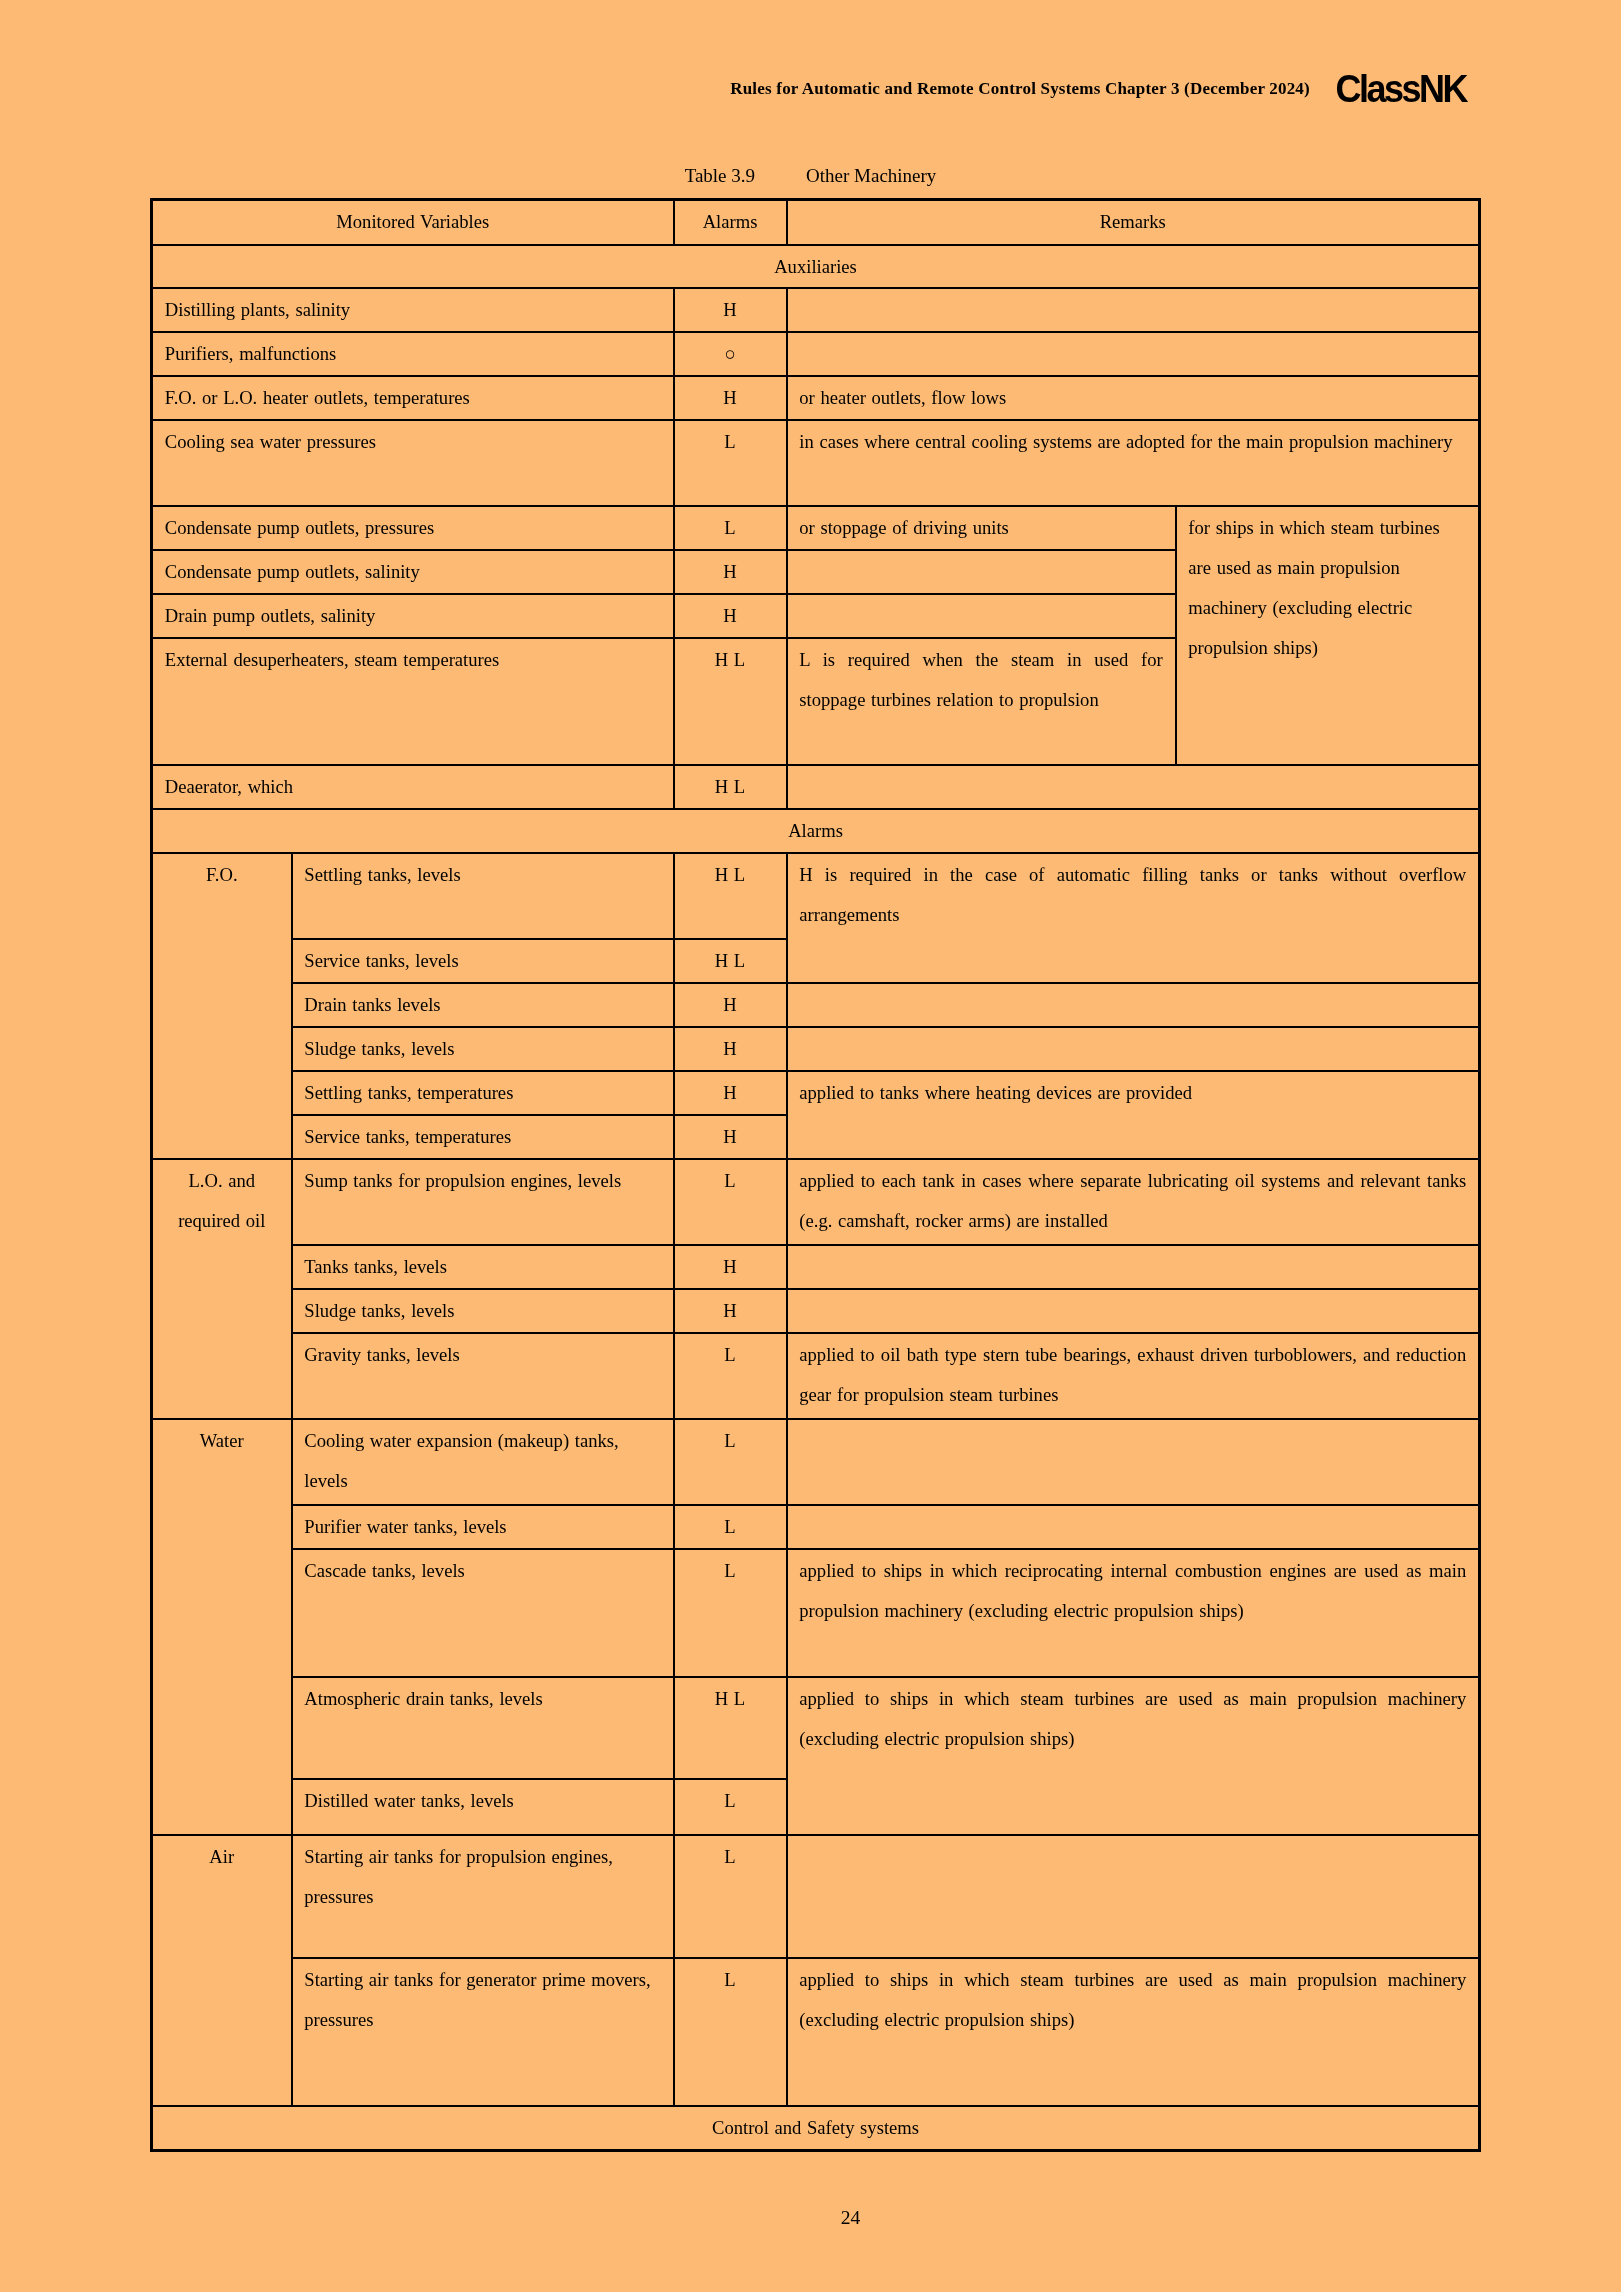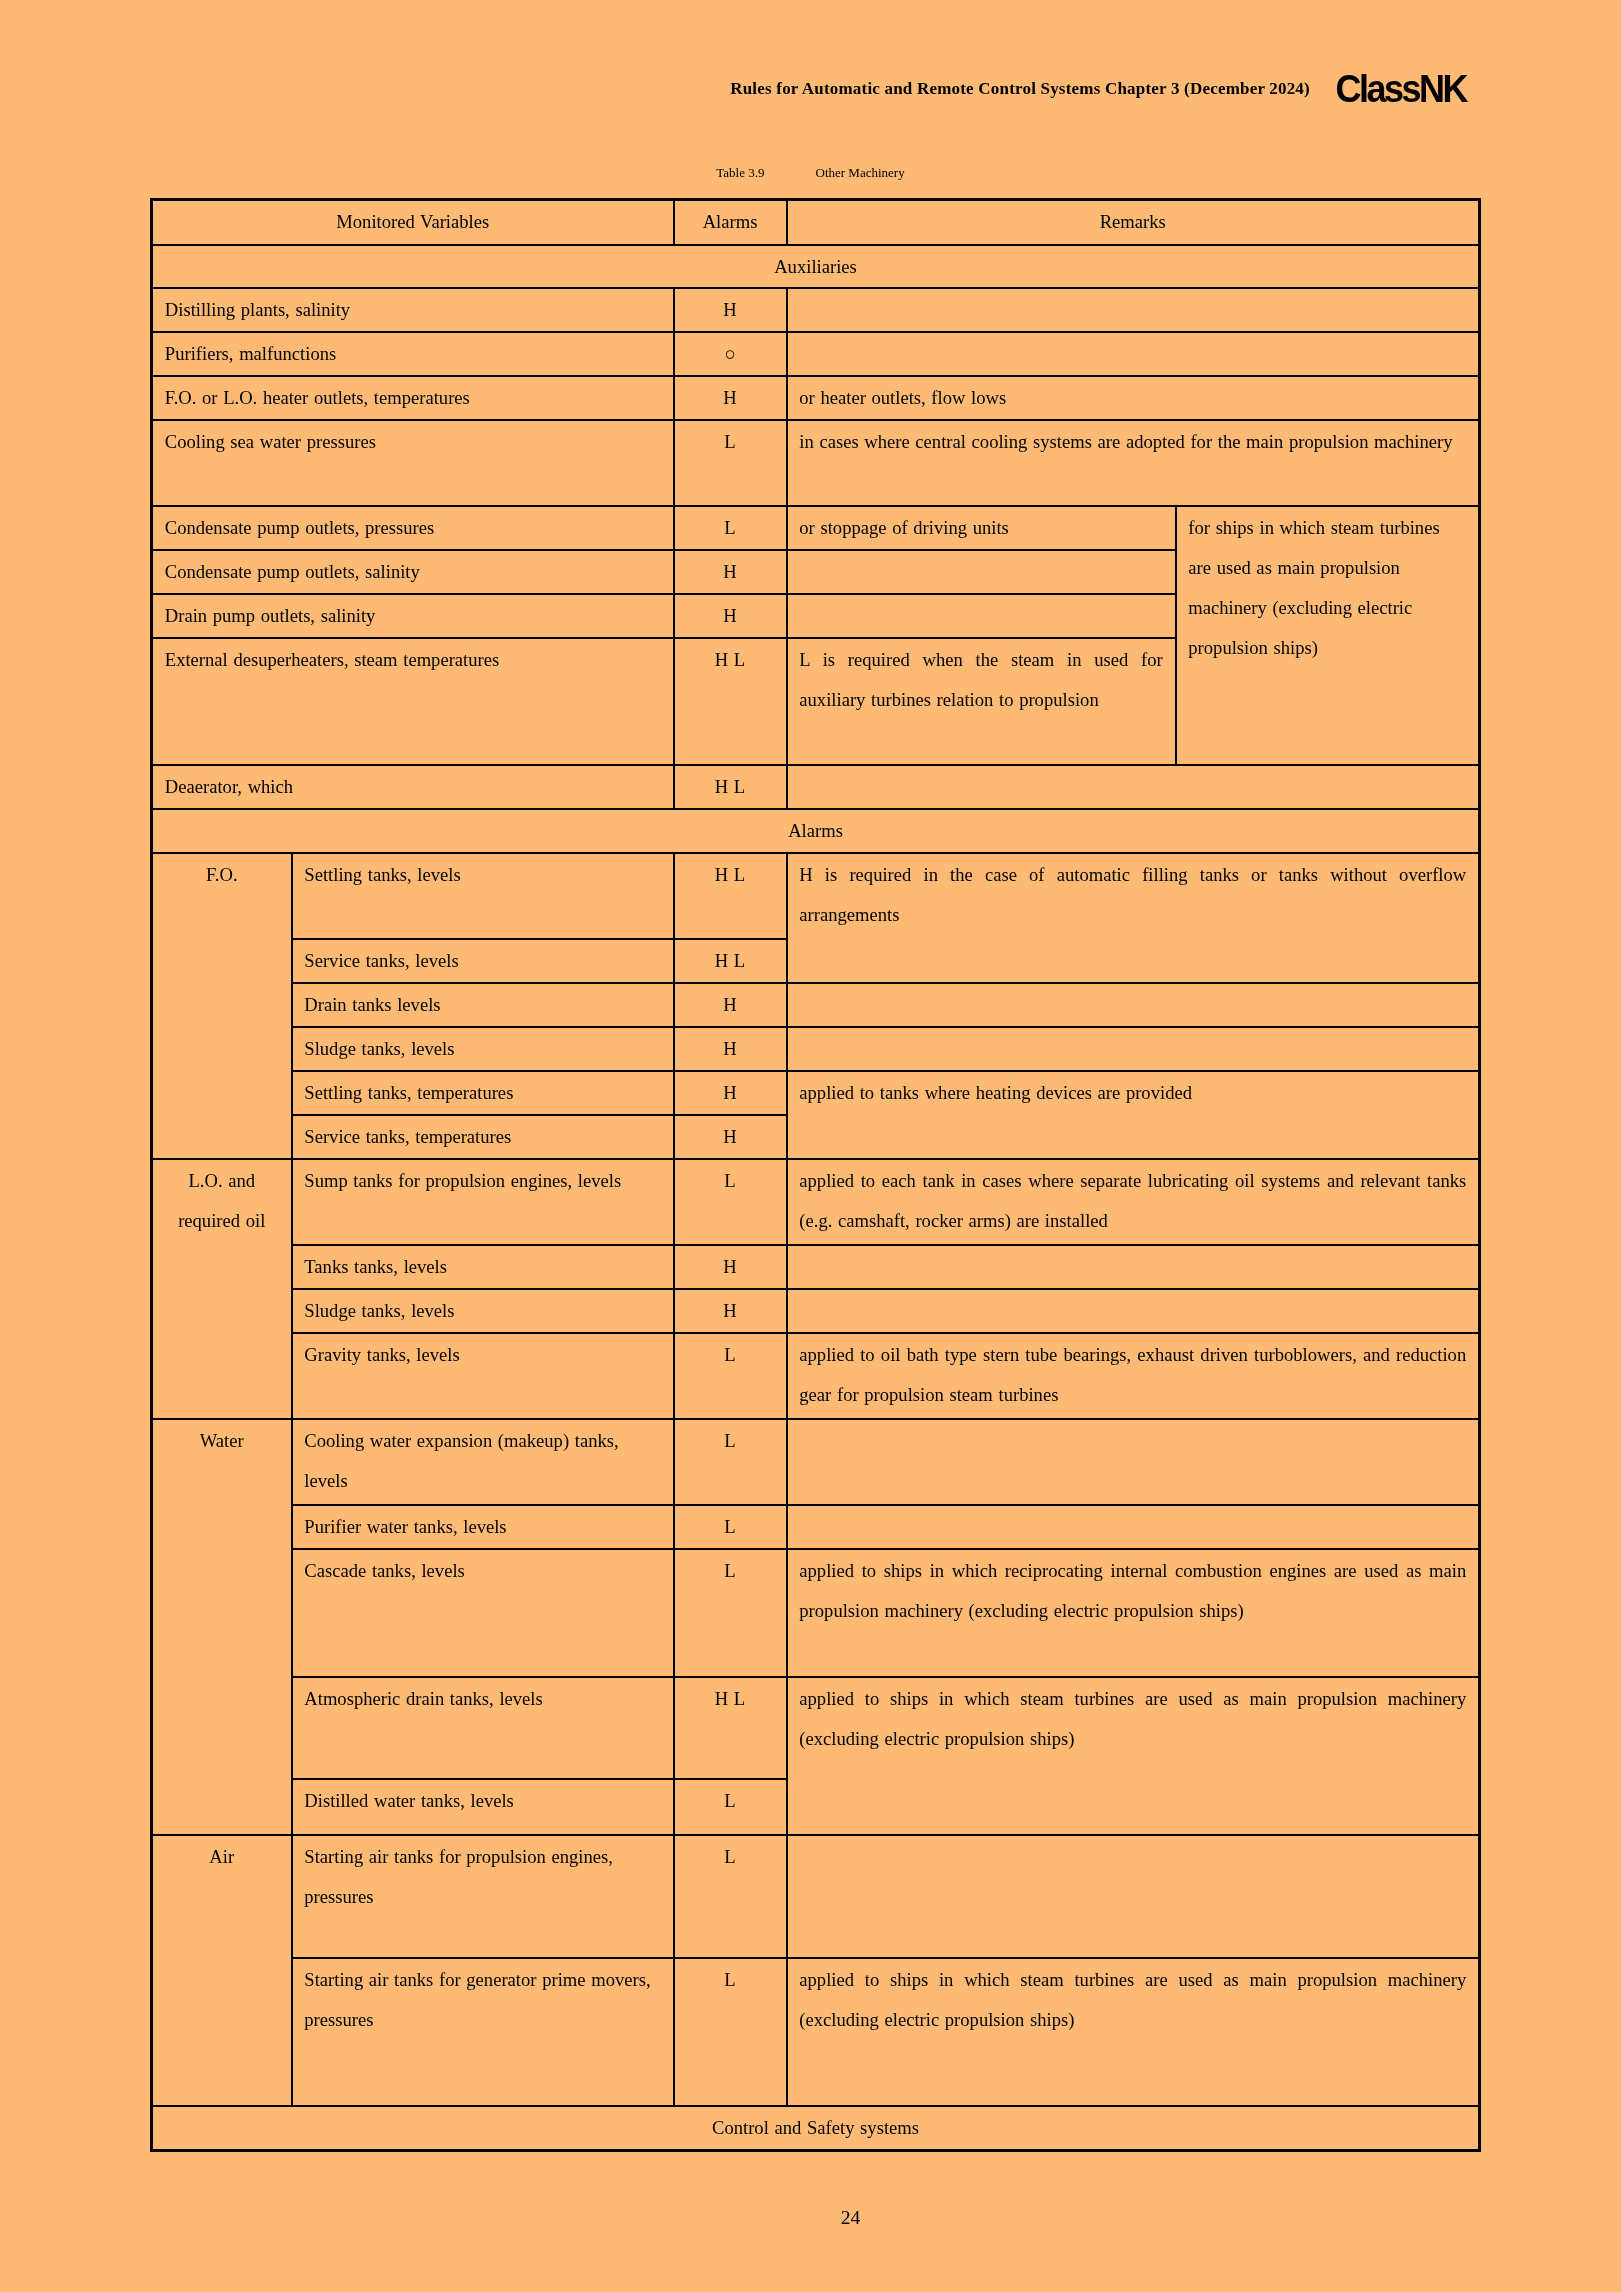--- a/index.html
+++ b/index.html
@@ -11,21 +11,21 @@
     position:absolute; top:71px; right:155px;
     display:flex; align-items:center; gap:25.5px;
   }
   .doc-header .hdr-title { font-size:17px; font-weight:bold; letter-spacing:0.2px; }
   .brand-logo {
     font-family:"Liberation Sans", sans-serif; font-weight:900; font-size:36px;
     letter-spacing:-2.5px; transform:scaleY(1.08); line-height:1;
   }
   .table-title {
     position:absolute; top:165px; left:0; width:100%;
-    text-align:center; font-size:13px;
+    text-align:center; font-size:19px;
   }
   .table-title .caption { margin-left:51px; }
 
   table.rules {
     position:absolute; top:198px; left:150px;
     width:1328px; table-layout:fixed; border-collapse:collapse;
     border:3.9px solid #000;
   }
   table.rules td {
     border:2.9px solid #000; font-size:18.6px; line-height:2.15;
@@ -121,21 +121,21 @@
 
     <tr class="h44">
       <td colspan="2">Drain pump outlets, salinity</td>
       <td class="alarm">H</td>
       <td class="rmk"></td>
     </tr>
 
     <tr class="h130">
       <td colspan="2">External desuperheaters, steam temperatures</td>
       <td class="alarm">H L</td>
-      <td class="rmk">L is required when the steam in used for auxiliary turbines relation to propulsion</td>
+      <td class="rmk">L is required when the steam in used for stoppage turbines relation to propulsion</td>
     </tr>
 
     <tr class="h45">
       <td colspan="2">Deaerator, which</td>
       <td class="alarm">H L</td>
       <td class="rmk" colspan="2"></td>
     </tr>
 
     <tr class="h44">
       <td class="sec" colspan="5">Alarms</td>

